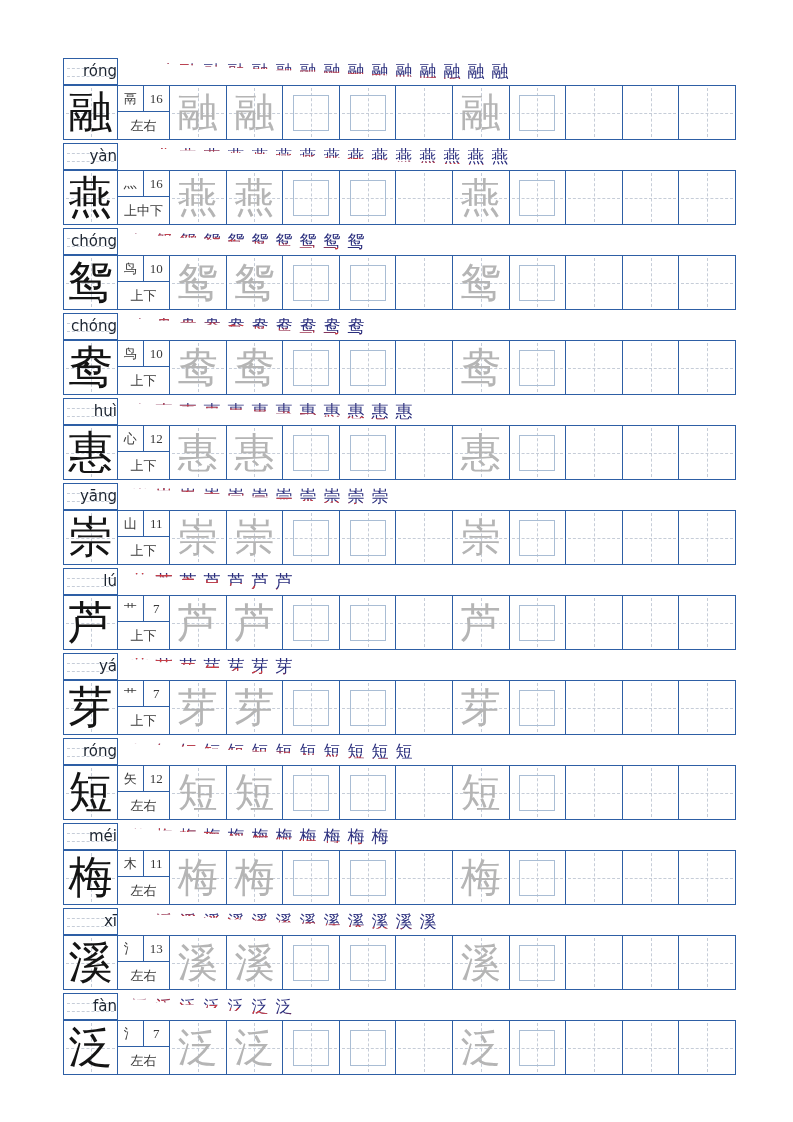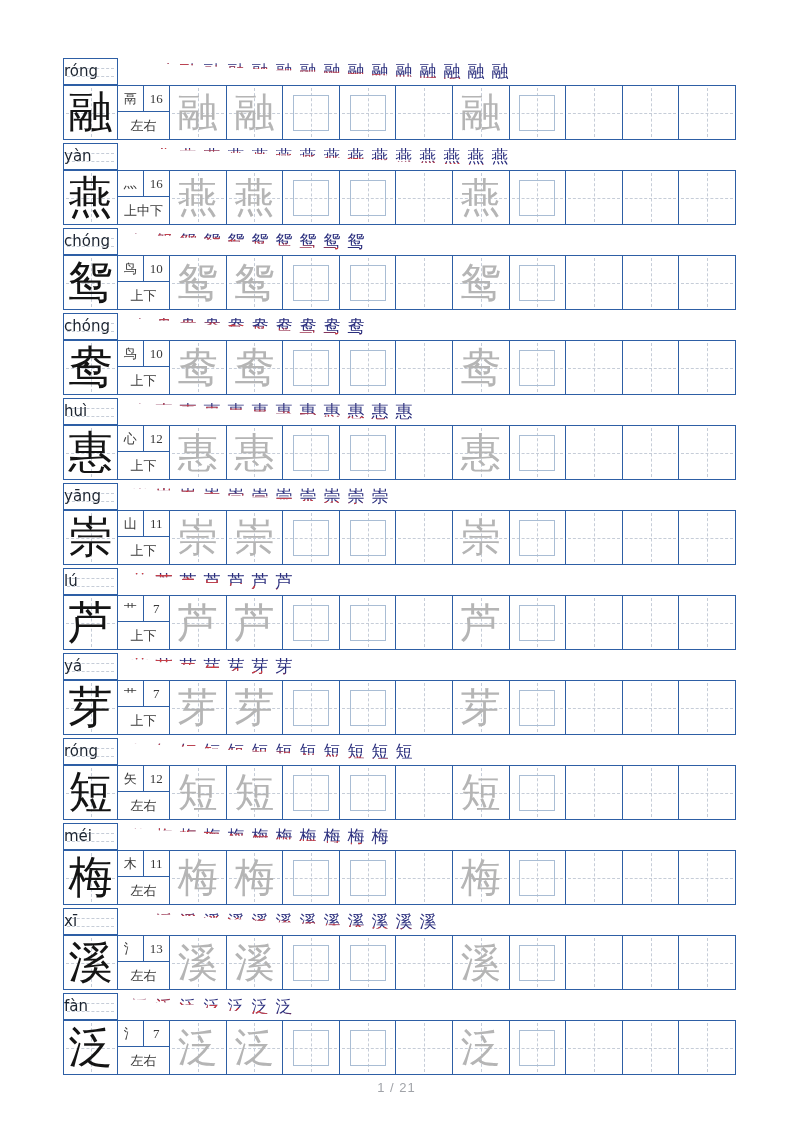--- a/index.html
+++ b/index.html
@@ -15,21 +15,21 @@
   *{box-sizing:border-box;margin:0;padding:0;}
   html,body{background:#ffffff;}
   body{font-family:"Liberation Sans",sans-serif;}
   .page{position:relative;width:793px;height:1122px;background:#fff;overflow:hidden;}
   .sheet{position:absolute;left:63px;top:58px;width:673px;}
 
   .row{margin-bottom:3px;}
   .strip{display:flex;height:27px;align-items:stretch;}
   .pinyin-box{
     width:55px;height:27px;border:1.6px solid var(--blue);
-    position:relative;display:flex;align-items:center;justify-content:flex-start;
+    position:relative;display:flex;align-items:center;justify-content:flex-end;
     background:#fff;
   }
   .pinyin-box .pline{position:absolute;left:3px;right:3px;border-top:1px dashed var(--dash);}
   .pinyin-box .pline.l1{top:34%;}
   .pinyin-box .pline.l2{top:66%;}
   .pinyin-text{
     position:relative;font-size:15px;color:#1c2430;line-height:27px;
     font-family:"DejaVu Sans",sans-serif;z-index:2;
   }
   .strokes{flex:1;display:flex;align-items:center;padding-left:13px;gap:6px;overflow:hidden;}
@@ -1171,14 +1171,13 @@
           </div>
           <div class="cell cross">
             <div class="inner-square"></div>
           </div>
           <div class="cell cross"></div>
           <div class="cell cross"></div>
           <div class="cell cross"></div>
         </div>
   </div>
 </div>
-  <div class="footer">1 / 21</div>
 </div>
 
 </body></html>

